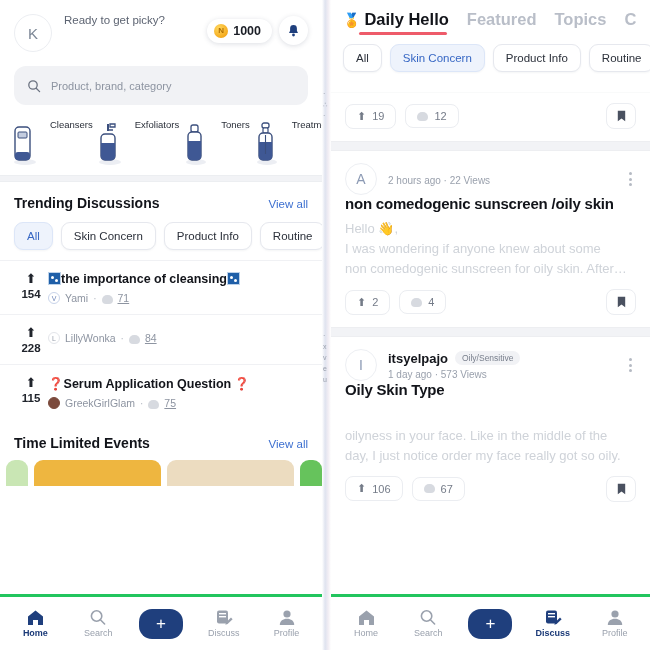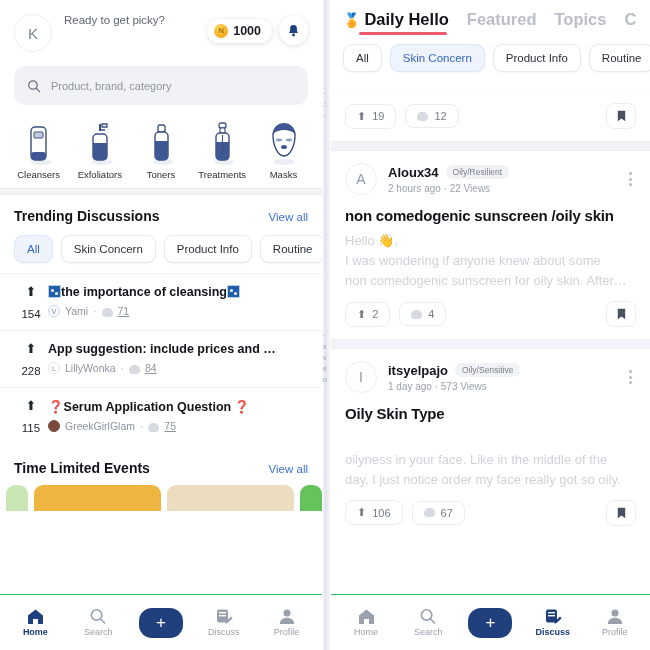--- a/index.html
+++ b/index.html
@@ -71,21 +71,21 @@
   
   .search-box {
     margin: 14px 14px 0 14px; height: 39px;
     background:#f1f2f5; border-radius:12px;
     display:flex; align-items:center; padding:0 13px; gap:10px;
   }
   .search-ph { font-size:11px; color:#8d94a1; }
 
   
   .cats { display:flex; padding: 14px 8px 8px 8px; gap:0; }
-  .cat { flex:1; display:flex; flex-direction:column; align-items:center; gap:2px; }
+  .cat { flex:1; display:flex; flex-direction:row; gap:12px; }
   .cat-label { font-size:9.5px; color:#2a2f39; }
   .cat-ico { height:48px; display:flex;align-items:flex-end;justify-content:center; }
 
   .sep { height:7px; background:#f2f3f6; border-top:1px solid #eceef1; border-bottom:1px solid #eceef1; }
 
   
   .sec-head { display:flex; align-items:baseline; justify-content:space-between; padding: 13px 14px 0 14px; }
   .sec-title { font-size:14px; font-weight:bold; color:#12141a; }
   .view-all { font-size:11.5px; color:#3c6fd0; }
 
@@ -96,21 +96,21 @@
     padding:7px 12px; font-size:11.5px; color:#2b303a; white-space:nowrap;
     box-shadow:0 1px 2px rgba(40,50,80,.05);
   }
   .chip.sel { background:#eef3fc; border-color:#dce6f8; color:#3767c4; }
 
   
   .disc-row { display:flex; padding: 11px 14px 10px 14px; border-top:1px solid #f0f1f4; }
   .disc-row:first-of-type{ border-top:1px solid #f0f1f4;}
   .vote { width:34px; flex:0 0 34px; text-align:center; }
   .arrow-up { font-size:13px; color:#20242c; line-height:1; }
-  .vote-n { font-size:11.5px; font-weight:normal; color:#20242c; margin-top:10px; }
+  .vote-n { font-size:11.5px; font-weight:bold; color:#20242c; margin-top:3px; }
   .disc-body { flex:1; min-width:0; }
   .disc-title {
     font-size:12.5px; font-weight:bold; color:#12141a;
     white-space:nowrap; overflow:hidden; text-overflow:ellipsis;
   }
   .emo-box {
     display:inline-block; width:13px;height:13px; vertical-align:-2px;
     background:#1f5fa8; border:1px solid #bcd2ea; position:relative;
   }
   .emo-box::before, .emo-box::after{
@@ -136,21 +136,21 @@
   .events-strip { padding: 0 0 0 0; display:flex; gap:6px; margin-top:9px; padding-left:6px; }
   .ev-card { height:26px; border-radius:9px 9px 0 0; }
   .ev-green-l { width:22px; background:#c9e6b4; border-radius:9px 9px 0 0;}
   .ev-gold { flex:1; background:#eeb640; }
   .ev-cream { flex:1; background:#ecdcc0; }
   .ev-green-r { width:22px; background:#66c35c; border-radius:9px 9px 0 0;}
 
   
   .nav {
     position:absolute; left:0; bottom:0; width:100%; height:56px;
-    background:#fff; border-top:1px solid #22c55e;
+    background:#fff; border-top:3px solid #22c55e;
     display:flex; align-items:center; justify-content:space-around;
     padding: 0 4px;
     margin-top: 27px;
   }
   .nav-item { display:flex; flex-direction:column; align-items:center; gap:2px; width:58px; }
   .nav-lab { font-size:9px; color:#9aa1ad; }
   .nav-item.active .nav-lab { color:#1b3a78; font-weight:bold; }
   .fab {
     width:44px;height:30px;border-radius:13px;background:#1f3f7d;
     display:flex;align-items:center;justify-content:center;
@@ -190,21 +190,21 @@
     display:flex;align-items:center;justify-content:center;color:#8c9ab4;font-size:14px;
     flex:0 0 32px;
   }
   .p-head-txt { margin-left:11px; flex:1; }
   .p-name-line { display:flex; align-items:center; gap:7px; }
   .p-name { font-size:13px; font-weight:bold; color:#12141a; }
   .p-tag { font-size:8.5px; color:#787f8c; background:#f1f2f5; border-radius:8px; padding:2px 7px; }
   .p-sub { font-size:10px; color:#9aa1ad; margin-top:3px; }
   .kebab { display:flex;flex-direction:column; gap:2.5px; padding:4px; }
   .kebab i { width:3px;height:3px;border-radius:50%;background:#b5bac3; display:block;}
-  .p-title { font-size:15px; font-weight:bold; color:#12141a; margin-top:12px; letter-spacing:-0.2px;}
+  .p-title { font-size:15px; font-weight:bold; color:#12141a; letter-spacing:-0.2px;}
   .p-body { font-size:13px; color:#cfd3d9; line-height:1.55; margin-top:7px; }
   .p-body .wave { color:#e8b53c; }
 
   svg { display:block; }
 </style>
 </head>
 <body>
 
 <div class="screen">
 
@@ -332,21 +332,20 @@
         </div>
       </div>
     </div>
 
     <div class="disc-row">
       <div class="vote">
         <div class="arrow-up">⬆</div>
         <div class="vote-n">228</div>
       </div>
       <div class="disc-body">
-        <div class="disc-title">App suggestion: include prices and …</div>
         <div class="disc-meta">
           <span class="mini-av">L</span>
           <span class="meta-name">LillyWonka</span>
           <span class="dot">·</span>
           <span class="cmt-ico"></span>
           <span class="meta-n">84</span>
         </div>
       </div>
     </div>
 
@@ -459,24 +458,20 @@
     </div>
 
     <div class="band"></div>
 
     <div class="post">
       <div class="post-head">
         <div class="p-avatar">
           <span>A</span>
         </div>
         <div class="p-head-txt">
-          <div class="p-name-line">
-            <span class="p-name">Aloux34</span>
-            <span class="p-tag">Oily/Resilient</span>
-          </div>
           <div class="p-sub">2 hours ago  ·  22 Views</div>
         </div>
         <div class="kebab">
             <i></i>
             <i></i>
             <i></i>
           </div>
       </div>
       <div class="p-title">non comedogenic sunscreen /oily skin</div>
       <div class="p-body">

